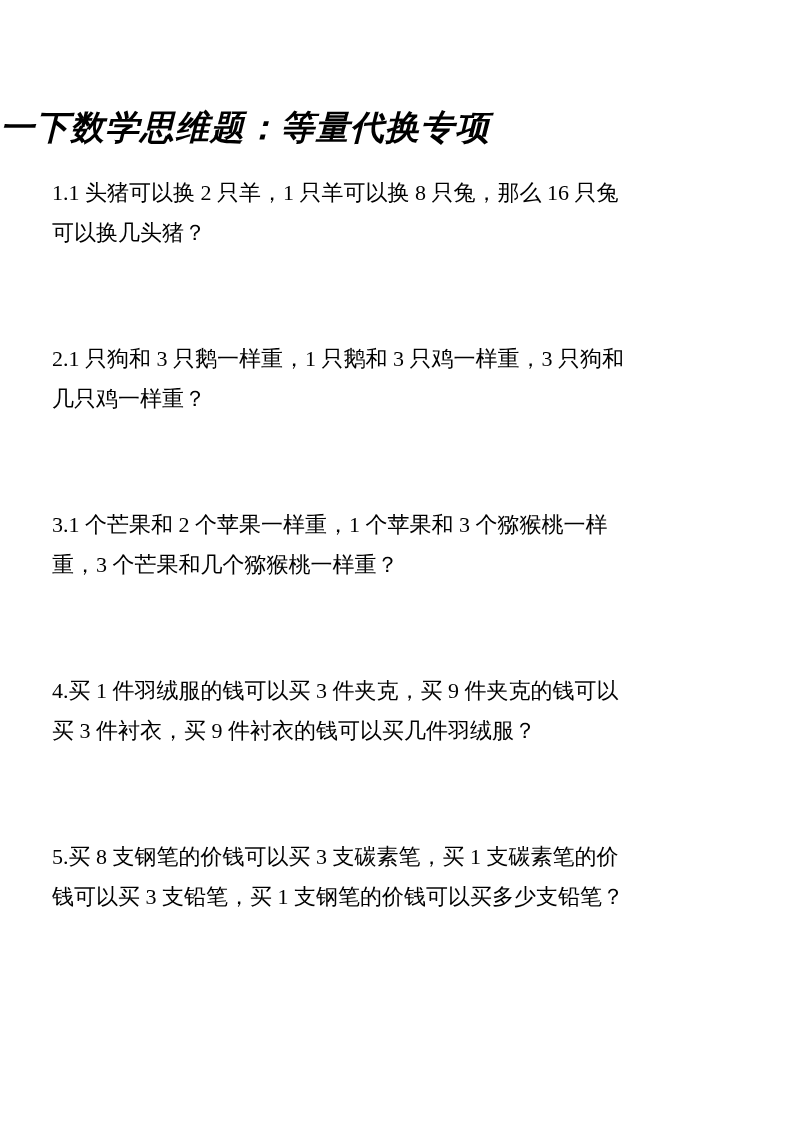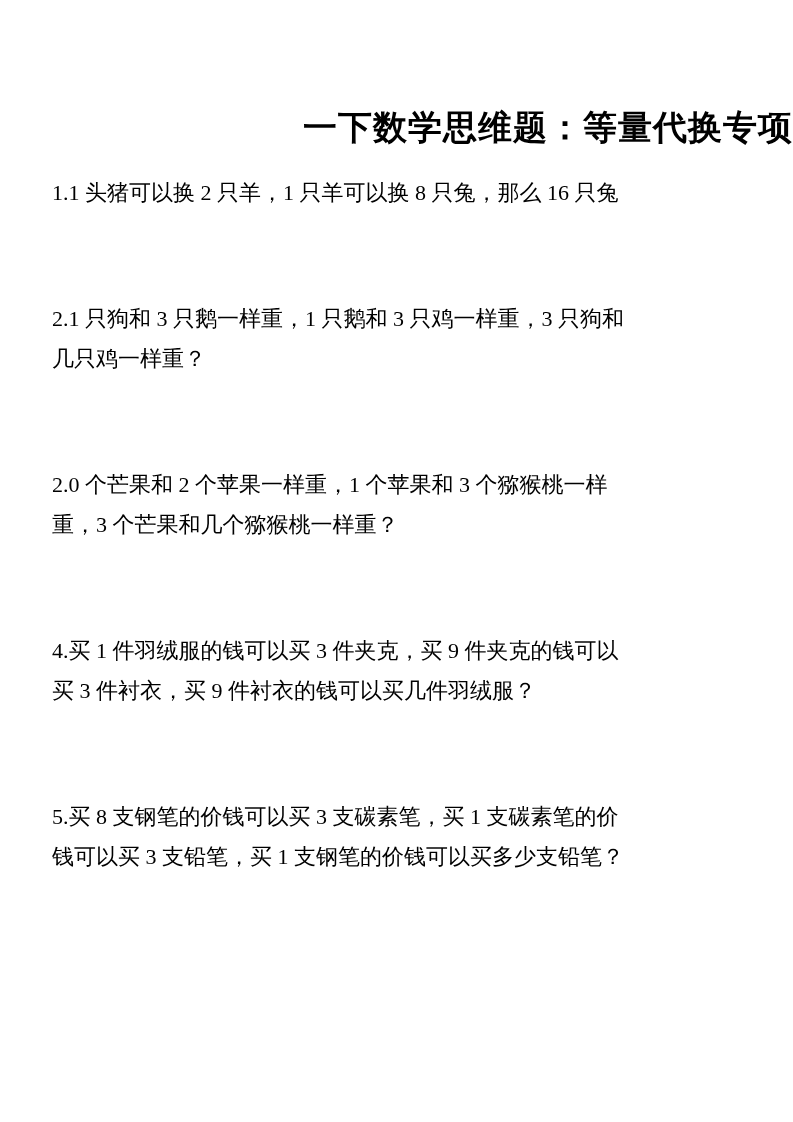--- a/index.html
+++ b/index.html
@@ -11,27 +11,28 @@
     position: relative;
     width: 793px;
     height: 1122px;
     background: #ffffff;
     color: #000000;
     overflow: hidden;
   }
   .doc-title {
     margin: 0;
     padding-top: 105px;
-    text-align: right;
+    text-align: left;
     font-family: "Liberation Sans", "DejaVu Sans", sans-serif;
     font-weight: 900;
     font-size: 34px;
     line-height: 44px;
     letter-spacing: 1px;
     color: #000000;
+    font-style: italic;
   }
   .questions {
     margin-top: 24px;
     margin-left: 52px;
     margin-right: 100px;
     font-family: "Liberation Serif", "DejaVu Serif", serif;
     font-size: 22px;
     color: #000000;
   }
   .question {
@@ -46,27 +47,28 @@
   }
 </style>
 </head>
 <body>
 
 <div class="page">
   <h1 class="doc-title">一下数学思维题：等量代换专项</h1>
   <div class="questions">
       <div class="question">
         <div class="q-line">1.1 头猪可以换 2 只羊，1 只羊可以换 8 只兔，那么 16 只兔</div>
+        <div class="q-line">可以换几头猪？</div>
       </div>
       <div class="question">
         <div class="q-line">2.1 只狗和 3 只鹅一样重，1 只鹅和 3 只鸡一样重，3 只狗和</div>
         <div class="q-line">几只鸡一样重？</div>
       </div>
       <div class="question">
-        <div class="q-line">2.0 个芒果和 2 个苹果一样重，1 个苹果和 3 个猕猴桃一样</div>
+        <div class="q-line">3.1 个芒果和 2 个苹果一样重，1 个苹果和 3 个猕猴桃一样</div>
         <div class="q-line">重，3 个芒果和几个猕猴桃一样重？</div>
       </div>
       <div class="question">
         <div class="q-line">4.买 1 件羽绒服的钱可以买 3 件夹克，买 9 件夹克的钱可以</div>
         <div class="q-line">买 3 件衬衣，买 9 件衬衣的钱可以买几件羽绒服？</div>
       </div>
       <div class="question">
         <div class="q-line">5.买 8 支钢笔的价钱可以买 3 支碳素笔，买 1 支碳素笔的价</div>
         <div class="q-line">钱可以买 3 支铅笔，买 1 支钢笔的价钱可以买多少支铅笔？</div>
       </div>

